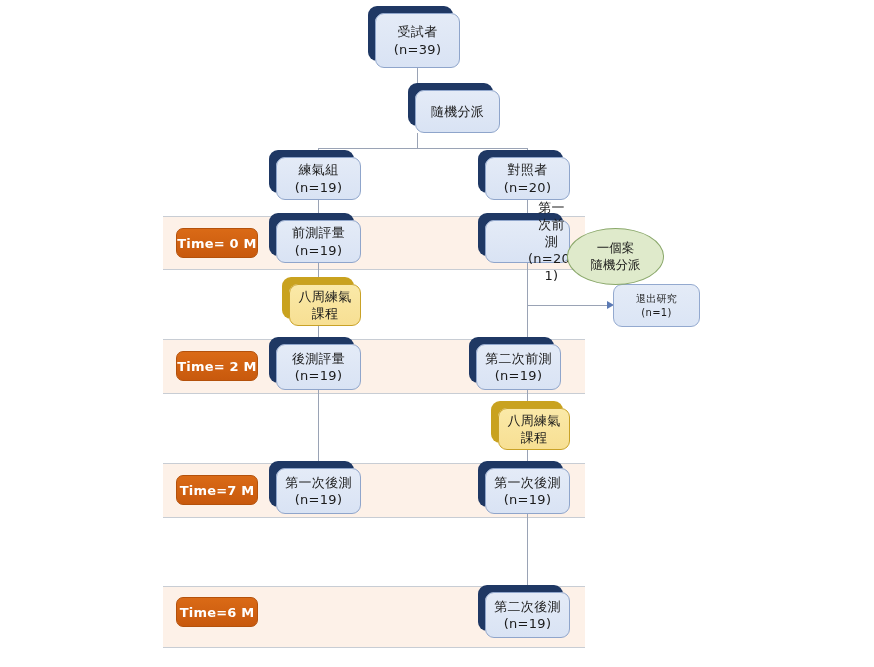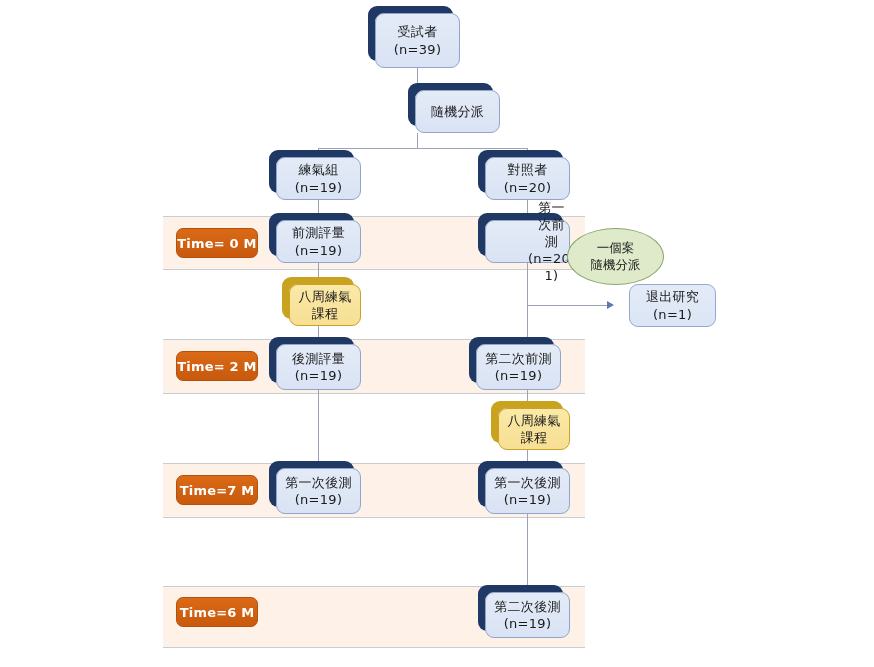--- a/index.html
+++ b/index.html
@@ -71,23 +71,22 @@
     box-shadow: -7px -7px 0 -1px #1f3864, -7px -7px 0 0px #1f3864;
     z-index: 3;
   }
 
   
   .nbox-plain {
     background: linear-gradient(180deg, #e4ebf7 0%, #dbe5f5 100%);
     border: 1px solid #93a9cf;
     border-radius: 9px;
     color: #1a1a1a;
-    font-size: 13px;
+    font-size: 10px;
     z-index: 3;
-    margin-left: 16px;
   }
 
   
   .ybox {
     background: linear-gradient(180deg, #fae9a8 0%, #f7df93 100%);
     border: 1px solid #c9a227;
     border-radius: 9px;
     color: #1a1a1a;
     font-size: 13px;
     box-shadow: -7px -7px 0 0px #c9a21f;

